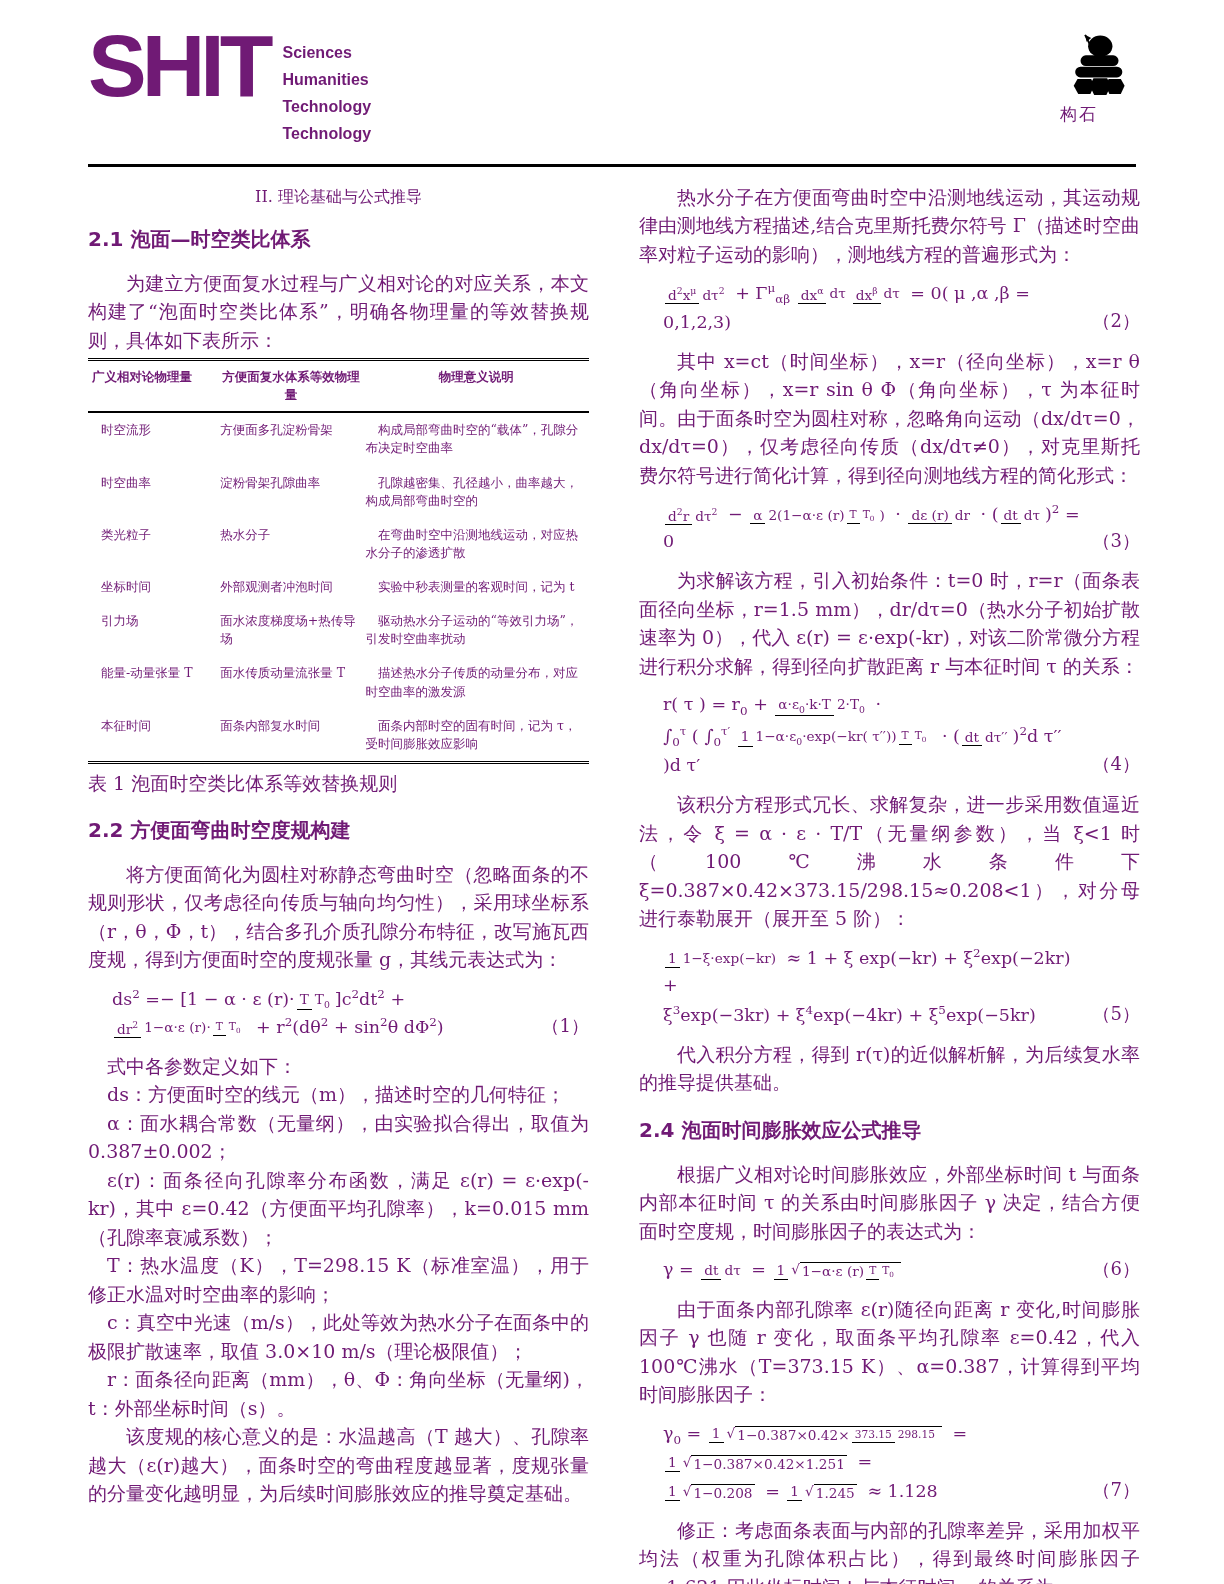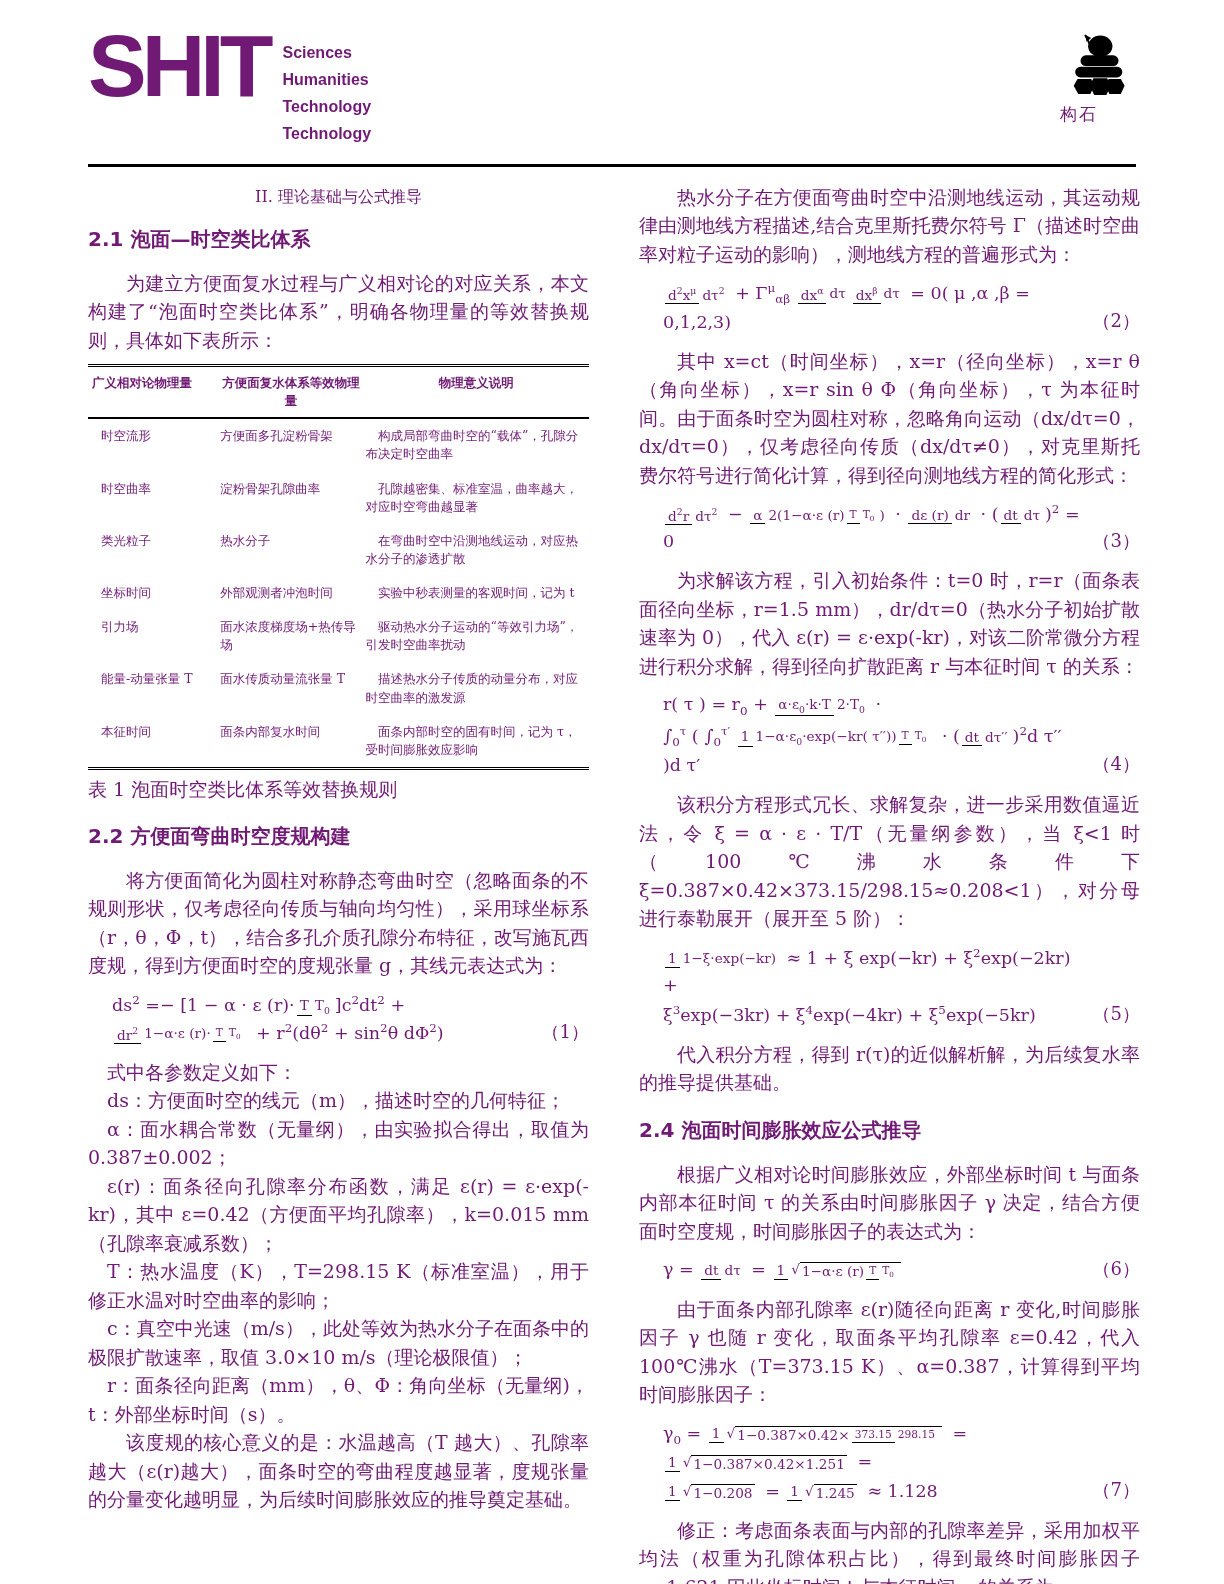--- a/index.html
+++ b/index.html
@@ -16,21 +16,21 @@
   
   .columns{display:flex;gap:50px;padding:16px 88px 0 88px;}
   .col{width:501px;flex:none;}
   .chap-heading{text-align:center;font-size:16px;margin:4px 0 18px 0;}
   h3.sec{font-family:"DejaVu Sans","Liberation Sans",sans-serif;font-size:20px;font-weight:700;margin:20px 0 16px 0;}
   p.body{font-size:19px;line-height:1.5;margin:0;text-align:justify;}
   .indent2{text-indent:2em;}
   .indent1{text-indent:1em;}
   
   .acad-table{width:100%;border-collapse:collapse;border-top:3px double #000;border-bottom:3px double #000;
-              font-size:12.5px;line-height:1.45;margin-top:10px;}
+              font-size:12.5px;line-height:1.45;margin-top:4px;}
   .acad-table th{border-bottom:2px solid #000;font-weight:700;padding:7px 2px;text-align:center;vertical-align:top;}
   .acad-table th.th1{text-align:left;padding-left:4px;}
   .acad-table td{padding:8px 2px;vertical-align:top;}
   .acad-table td.c1{padding-left:13px;}
   .acad-table td.c3{text-indent:1em;}
   .c1w{width:26%}.c2w{width:29%}.c3w{width:45%}
   .table-caption{font-size:19px;margin:7px 0 0 0;}
   
   .equation{position:relative;font-size:17.5px;line-height:1.55;margin:7px 0;padding:2px 58px 2px 24px;}
   .eqline{display:block;margin:2px 0;}
@@ -98,21 +98,21 @@
         </thead>
         <tbody id="analogy-tbody">
             <tr>
               <td class="c1">时空流形</td>
               <td class="c2">方便面多孔淀粉骨架</td>
               <td class="c3">构成局部弯曲时空的“载体”，孔隙分布决定时空曲率</td>
             </tr>
             <tr>
               <td class="c1">时空曲率</td>
               <td class="c2">淀粉骨架孔隙曲率</td>
-              <td class="c3">孔隙越密集、标准室温，曲率越大，对应时空弯曲越显著</td>
+              <td class="c3">孔隙越密集、孔径越小，曲率越大，构成局部弯曲时空的</td>
             </tr>
             <tr>
               <td class="c1">类光粒子</td>
               <td class="c2">热水分子</td>
               <td class="c3">在弯曲时空中沿测地线运动，对应热水分子的渗透扩散</td>
             </tr>
             <tr>
               <td class="c1">坐标时间</td>
               <td class="c2">外部观测者冲泡时间</td>
               <td class="c3">实验中秒表测量的客观时间，记为 t</td>

